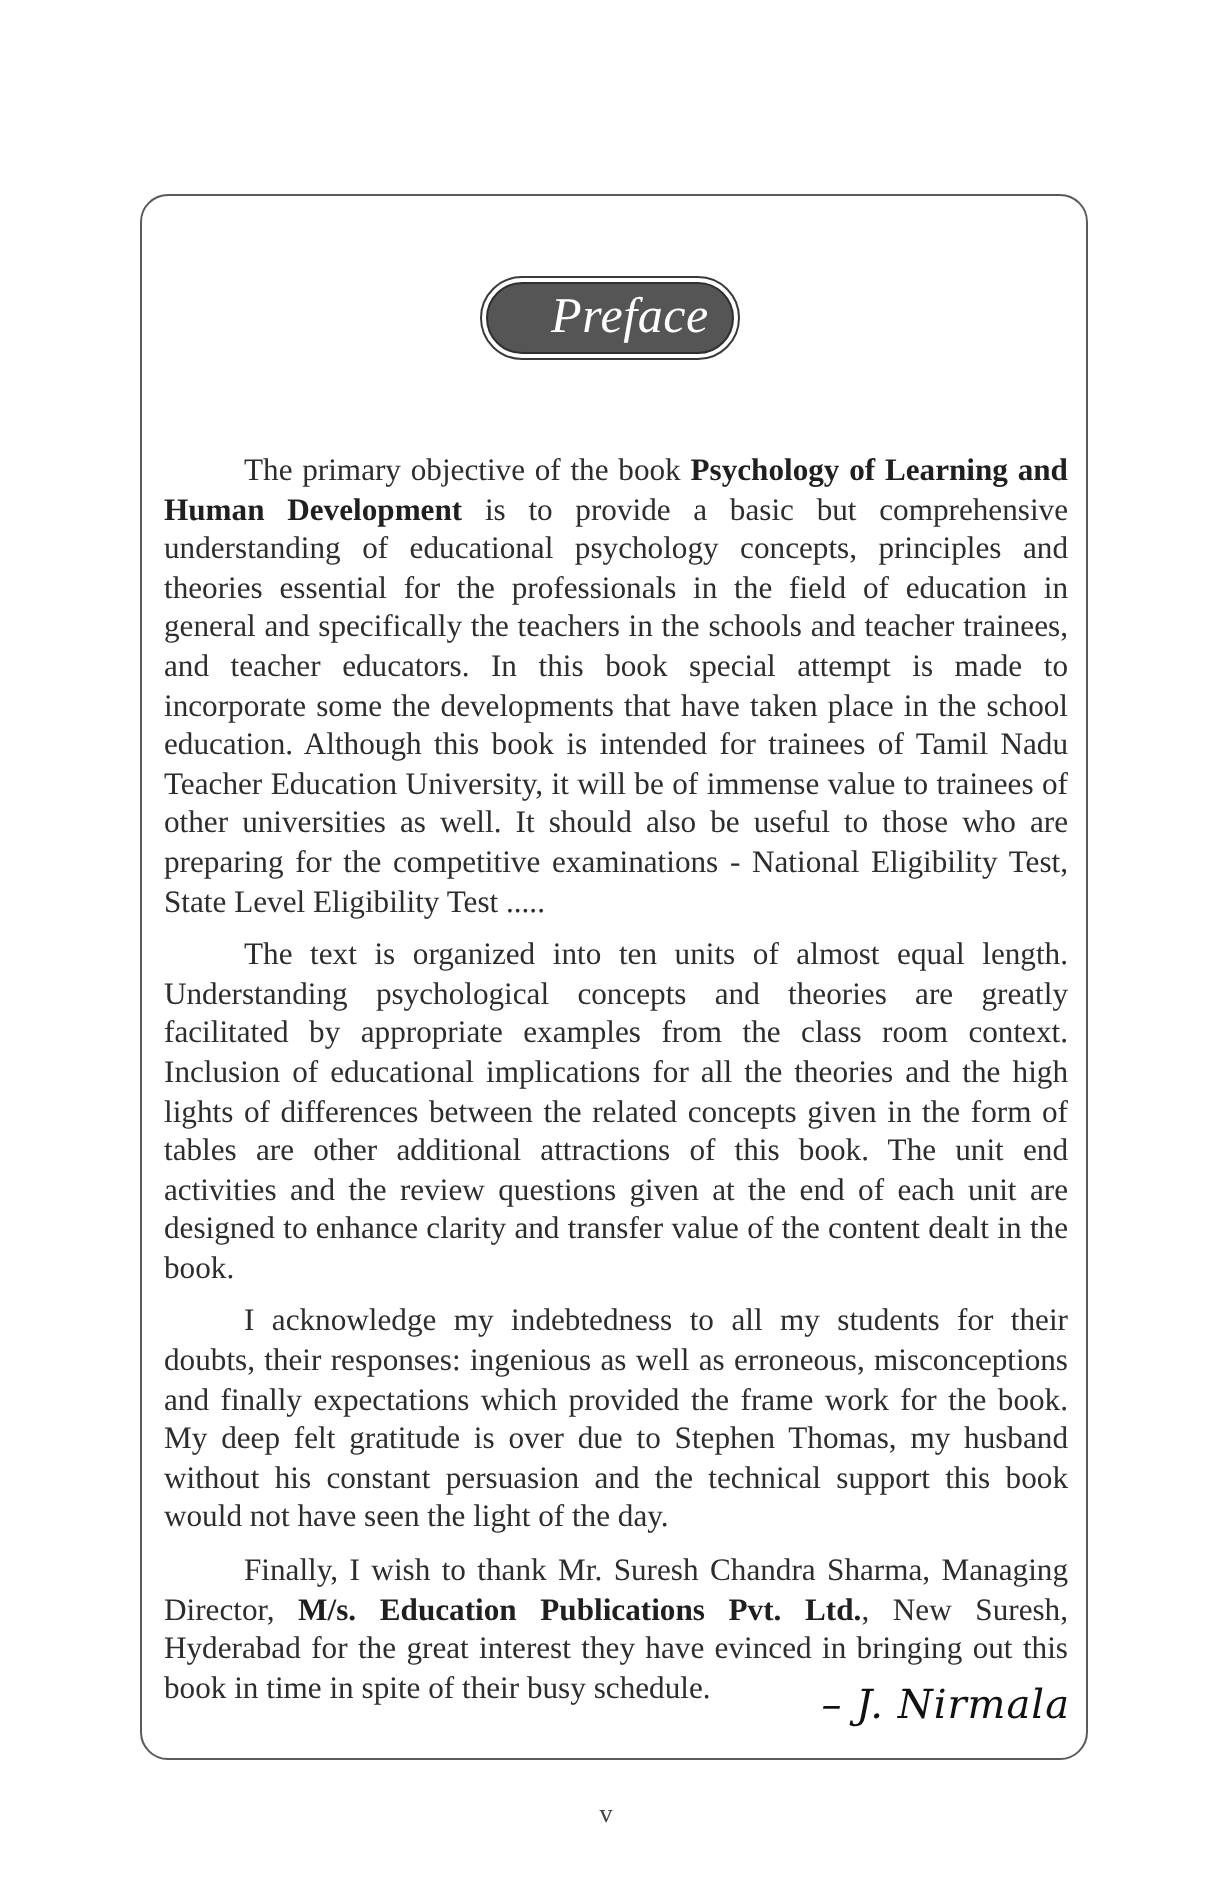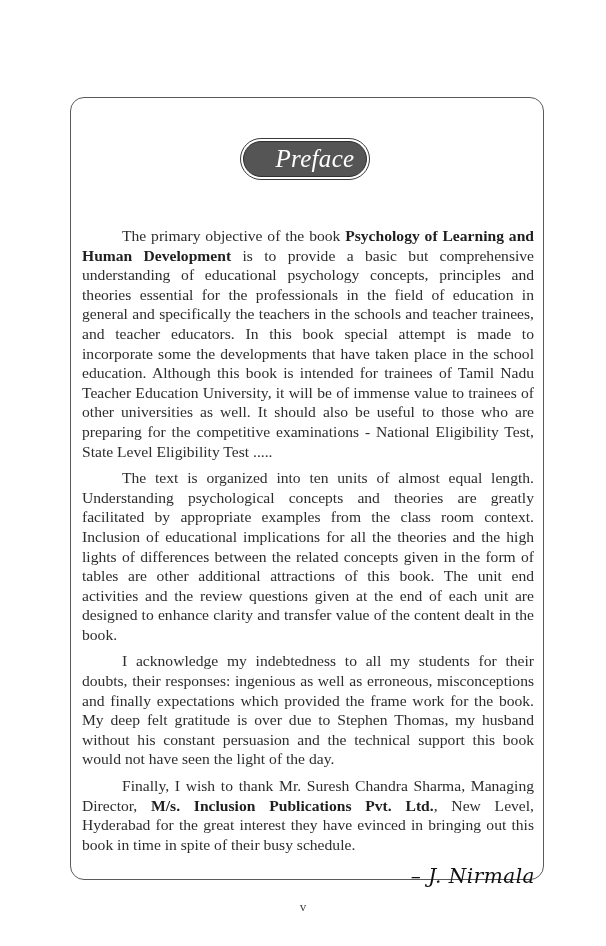--- a/index.html
+++ b/index.html
@@ -68,21 +68,21 @@
       margin: 0 0 7px 0;
       text-indent: 40px;
     }
     .content b {
       font-weight: bold;
       color: #1f1f1f;
     }
     .signature {
       position: absolute;
       left: 405px;
-      top: 864px;
+      top: 840px;
       width: 130px;
       text-align: right;
       font-family: "DejaVu Serif", serif;
       font-style: italic;
       font-size: 20px;
       color: #111111;
       letter-spacing: 0.5px;
     }
     .page-num {
       position: absolute;
@@ -109,19 +109,19 @@
   <p>
     <span>The primary objective of the book </span><b>Psychology of Learning and Human Development</b><span> is to provide a basic but comprehensive understanding of educational psychology concepts, principles and theories essential for the professionals in the field of education in general and specifically the teachers in the schools and teacher trainees, and teacher educators. In this book special attempt is made to incorporate some the developments that have taken place in the school education. Although this book is intended for trainees of Tamil Nadu Teacher Education University, it will be of immense value to trainees of other universities as well. It should also be useful to  those who are preparing for the competitive examinations - National Eligibility Test, State Level Eligibility Test .....</span>
   </p>
   <p>
     <span>The text is organized into ten units of almost equal length. Understanding psychological concepts and theories are greatly facilitated by appropriate examples from the class room context. Inclusion of educational implications for all the theories and the high lights of differences between the related concepts given in the form of tables are other additional attractions of this book. The unit end activities and the review questions given at the end of each unit are designed to enhance clarity and transfer value of the content dealt in the book.</span>
   </p>
   <p>
     <span>I acknowledge my indebtedness to all my students for their doubts, their responses: ingenious as well as erroneous, misconceptions and finally expectations which provided the frame work for the book. My deep felt gratitude is over due to Stephen Thomas, my husband without his constant persuasion and the technical support this book would not have seen the light of the day.</span>
   </p>
   <p>
-    <span>Finally, I wish to thank Mr. Suresh Chandra Sharma, Managing Director, </span><b>M/s. Inclusion Publications Pvt. Ltd.</b><span>, New Level, Hyderabad for the great interest they have evinced in bringing out this book in time in spite of their busy schedule.</span>
+    <span>Finally, I wish to thank Mr. Suresh Chandra Sharma, Managing Director, </span><b>M/s. Education Publications Pvt. Ltd.</b><span>, New Suresh, Hyderabad for the great interest they have evinced in bringing out this book in time in spite of their busy schedule.</span>
   </p>
 </div>
 
 <div class="signature">– J. Nirmala</div>
 
 <div class="page-num">v</div>
 
 </body></html>

